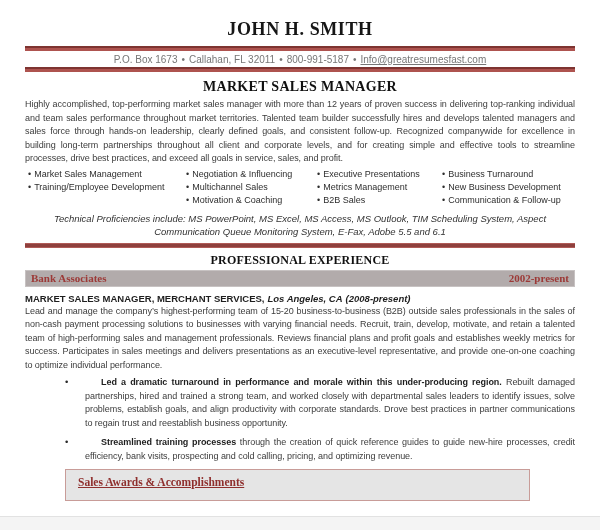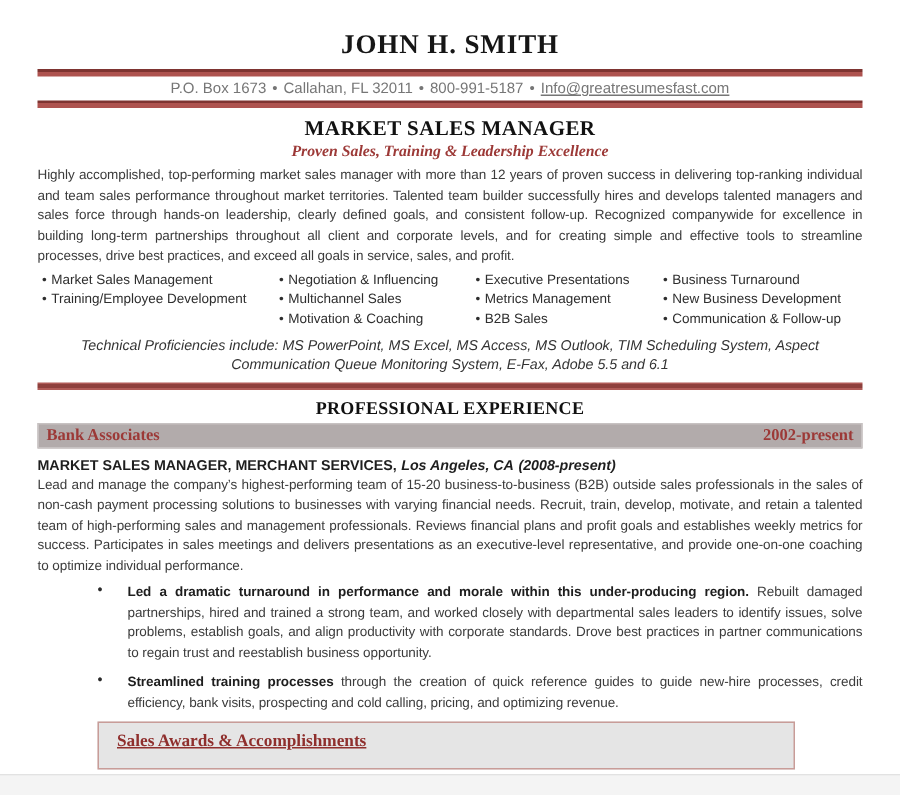--- a/index.html
+++ b/index.html
@@ -137,21 +137,21 @@
   .xp-bullets { margin-top: 4px; }
   .xp-bullet { display: flex; margin-bottom: 6px; }
   .xp-bullet .marker {
     width: 20px;
     margin-left: 40px;
     flex: 0 0 auto;
     font-size: 9.5px;
     color: #2a2a2a;
   }
   .xp-bullet .content { flex: 1; }
-  .content .lead { font-weight: bold; color: #1e1e1e; }
+  .content .lead { font-weight: bold; color: #1e1e1e; margin-left: 16px; }
 
   
   .awards-box {
     margin-top: 2px;
     margin-left: 40px;
     width: 465px;
     background: #e5e5e5;
     border: 1px solid #c89c98;
     padding: 6px 12px 12px 12px;
   }
@@ -169,21 +169,20 @@
 <div class="page">
 
   <h1 class="name">JOHN H. SMITH</h1>
   <div class="rule rule-top"></div>
   <div class="contact">
     <span>P.O. Box 1673</span><span class="sep">•</span><span>Callahan, FL 32011</span><span class="sep">•</span><span>800-991-5187</span><span class="sep">•</span><a href="#">Info@greatresumesfast.com</a>
   </div>
   <div class="rule rule-bottom"></div>
 
   <h2 class="doc-title">MARKET SALES MANAGER</h2>
-  <div class="doc-subtitle">Proven Sales, Training &amp; Leadership Excellence</div>
   <p class="para summary-para" style="margin:3px 0 0 0;">Highly accomplished, top-performing market sales manager with more than 12 years of proven success in delivering top-ranking individual and team sales performance throughout market territories.  Talented team builder successfully hires and develops talented managers and sales force through hands-on leadership, clearly defined goals, and consistent follow-up.  Recognized companywide for excellence in building long-term partnerships throughout all client and corporate levels, and for creating simple and effective tools to streamline processes, drive best practices, and exceed all goals in service, sales, and profit.</p>
 
   <div class="key-grid">
     <div class="key-col-0">
       <div class="key-item"><span class="bullet">•</span><span>Market Sales Management</span></div>
       <div class="key-item"><span class="bullet">•</span><span>Training/Employee Development</span></div>
     </div>
     <div class="key-col-1">
       <div class="key-item"><span class="bullet">•</span><span>Negotiation &amp; Influencing</span></div>
       <div class="key-item"><span class="bullet">•</span><span>Multichannel Sales</span></div>

